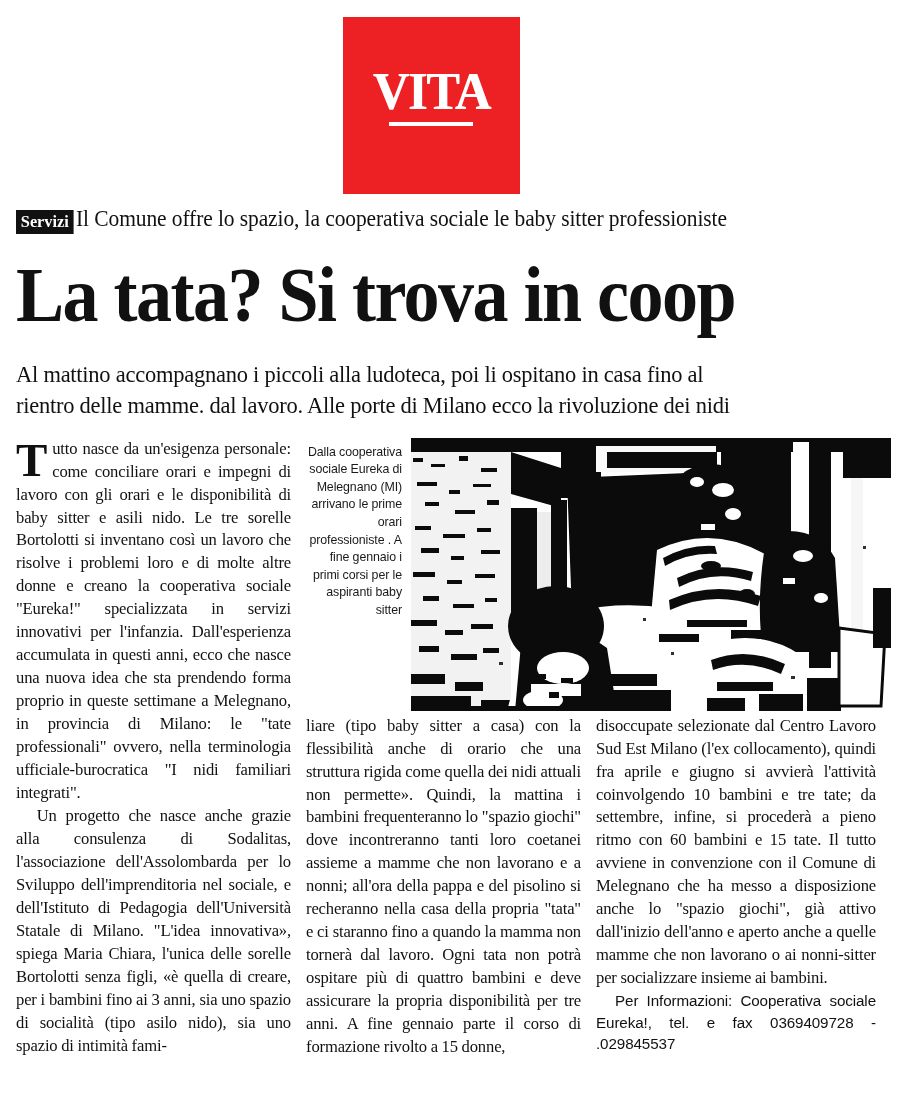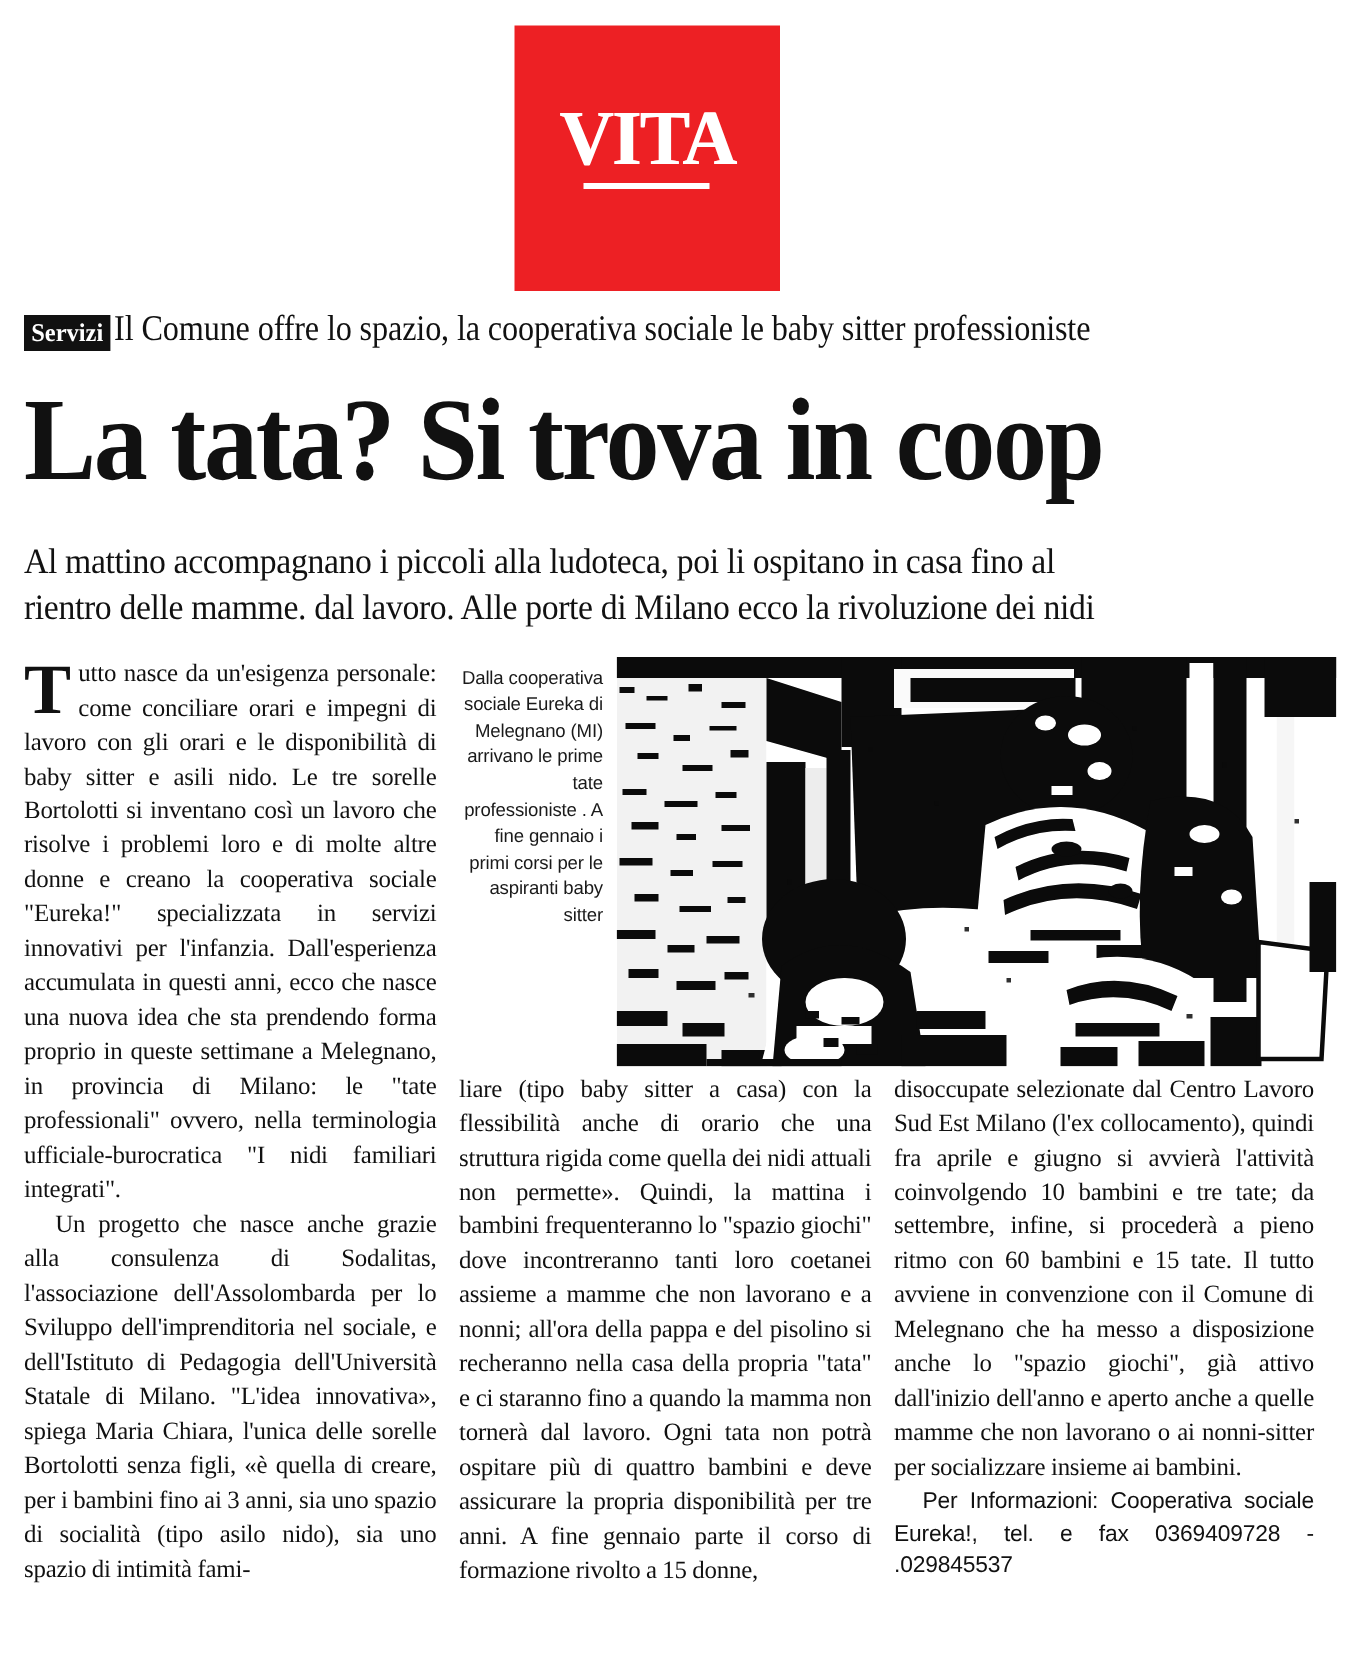--- a/index.html
+++ b/index.html
@@ -217,21 +217,21 @@
   <h1 class="headline">La tata? Si trova in coop</h1>
 
   <div class="standfirst">
     <div>Al mattino accompagnano i piccoli alla ludoteca, poi li ospitano in casa fino al</div>
     <div>rientro delle mamme. dal lavoro. Alle porte di Milano ecco la rivoluzione dei nidi</div>
   </div>
 
   <div class="body-area">
 
     <div class="media">
-      <div class="caption">Dalla cooperativa sociale Eureka di Melegnano (MI) arrivano le prime tate professioniste . A fine gennaio i primi corsi per le aspiranti baby sitter</div>
+      <div class="caption">Dalla cooperativa sociale Eureka di Melegnano (MI) arrivano le prime orari professioniste . A fine gennaio i primi corsi per le aspiranti baby sitter</div>
       <div class="photo">
         <svg viewBox="0 0 480 273" preserveAspectRatio="none">
           <rect x="0" y="0" width="480" height="273" fill="#ffffff"></rect>
 
           <rect x="0" y="0" width="480" height="14" fill="#111"></rect>
           <rect x="150" y="0" width="40" height="60" fill="#111"></rect>
           <rect x="185" y="8" width="120" height="26" fill="#f4f4f4"></rect>
           <rect x="196" y="14" width="110" height="16" fill="#111"></rect>
           <rect x="310" y="0" width="70" height="118" fill="#111"></rect>
           <rect x="382" y="4" width="16" height="112" fill="#fff"></rect>

